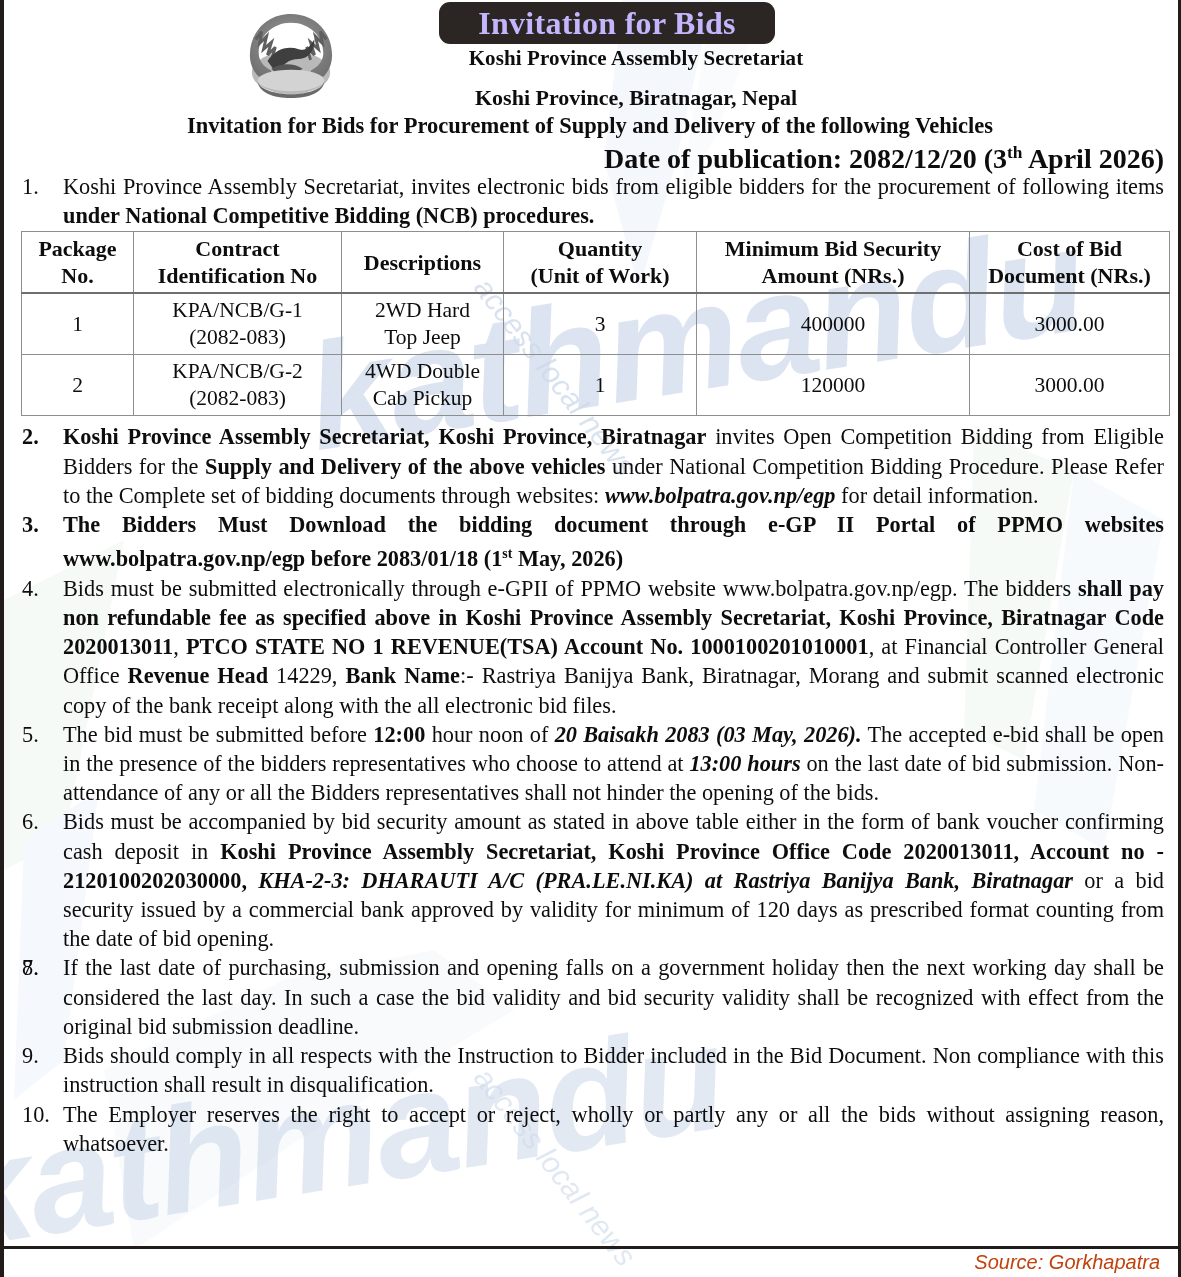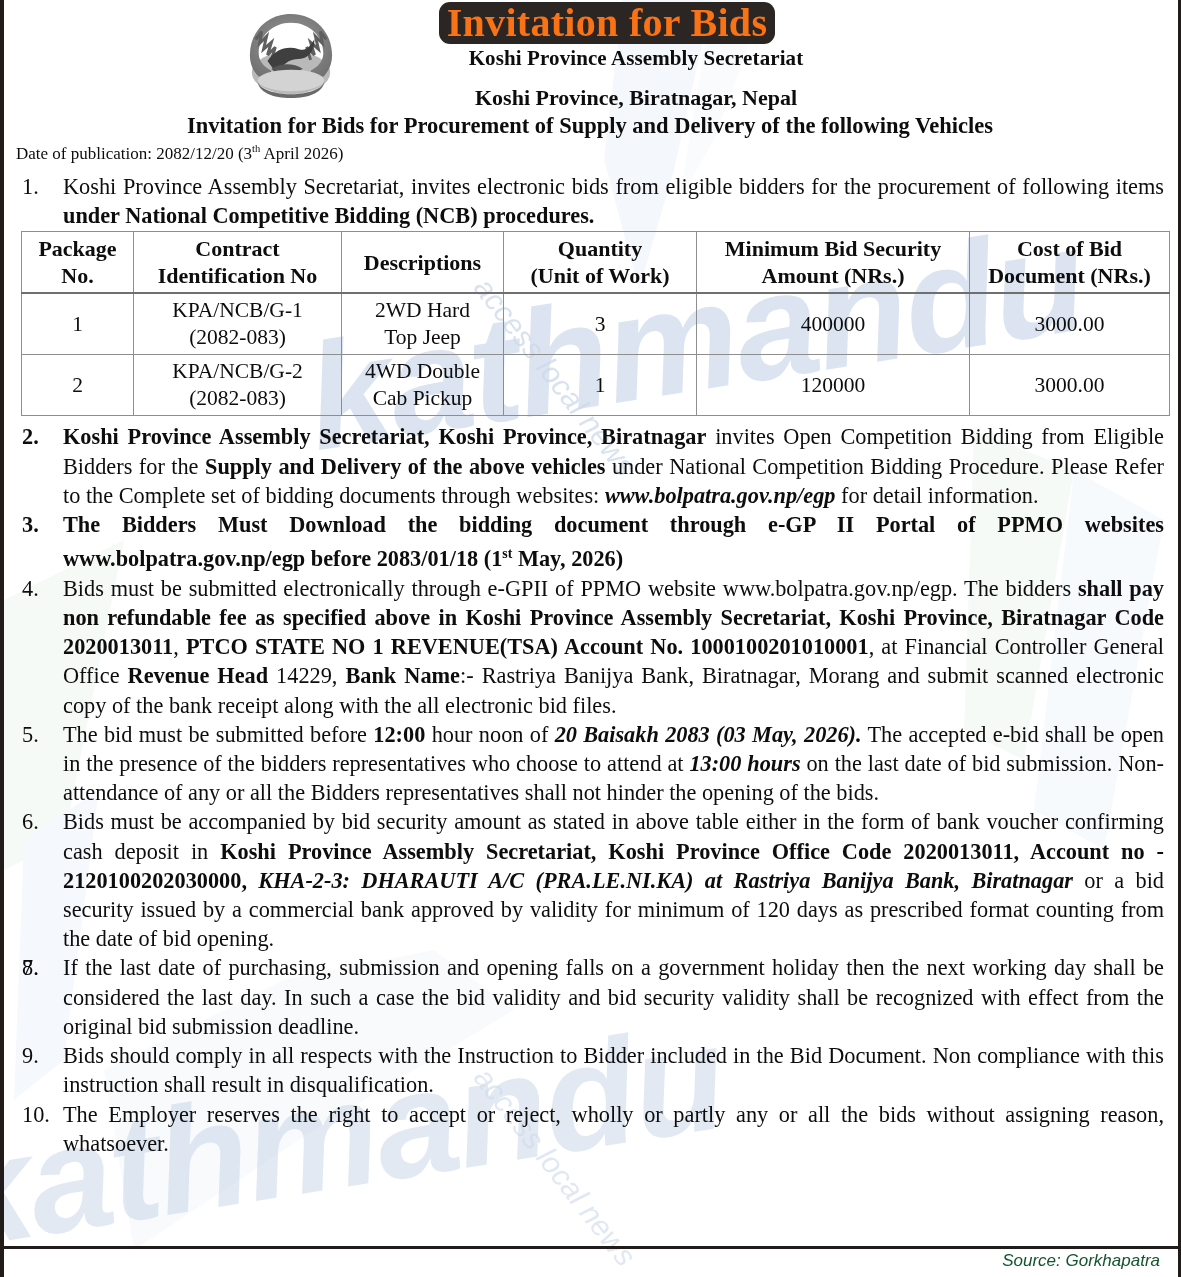--- a/index.html
+++ b/index.html
@@ -75,23 +75,23 @@
     top: 2px;
     width: 336px;
     height: 42px;
     background: #2b2623;
     border-radius: 11px;
     display: flex;
     align-items: center;
     justify-content: center;
   }
   .badge-text {
-    color: #f97316;
-    font-weight: bold;
-    font-size: 40px;
+    color: #c4b5fd;
+    font-weight: bold;
+    font-size: 32px;
     letter-spacing: .3px;
     line-height: 1;
   }
   .org-name {
     position: absolute;
     left: 0; right: 0;
     top: 46px;
     text-align: center;
     font-size: 21px;
     font-weight: bold;
@@ -112,23 +112,23 @@
     left: 0; right: 0;
     top: 113px;
     text-align: center;
     font-size: 22.5px;
     font-weight: bold;
   }
   .date-line {
     position: absolute;
     left: 0; right: 0;
     top: 143px;
-    text-align: left;
-    font-size: 17px;
-    font-weight: normal;
+    text-align: right;
+    font-size: 28px;
+    font-weight: bold;
   }
   .date-line sup { font-size: .62em; vertical-align: super; }
   
   ol.clauses {
     list-style: none;
     margin: 0;
     padding: 0;
   }
   li.clause {
     position: relative;
@@ -192,22 +192,22 @@
     height: 3px;
     background: #211c1a;
     z-index: 3;
   }
   .source {
     position: absolute;
     right: 18px;
     top: 1251px;
     font-family: "Liberation Sans", sans-serif;
     font-style: italic;
-    font-size: 17px;
-    color: #14532d;
+    font-size: 20px;
+    color: #c2410c;
     z-index: 3;
   }
 </style>
 </head>
 <body>
 
 <div id="page">
 
   <div class="wm-layer">
     <svg class="wm-ribbon" style="left:560px;top:-10px;" width="220" height="300" viewBox="0 0 220 300">

